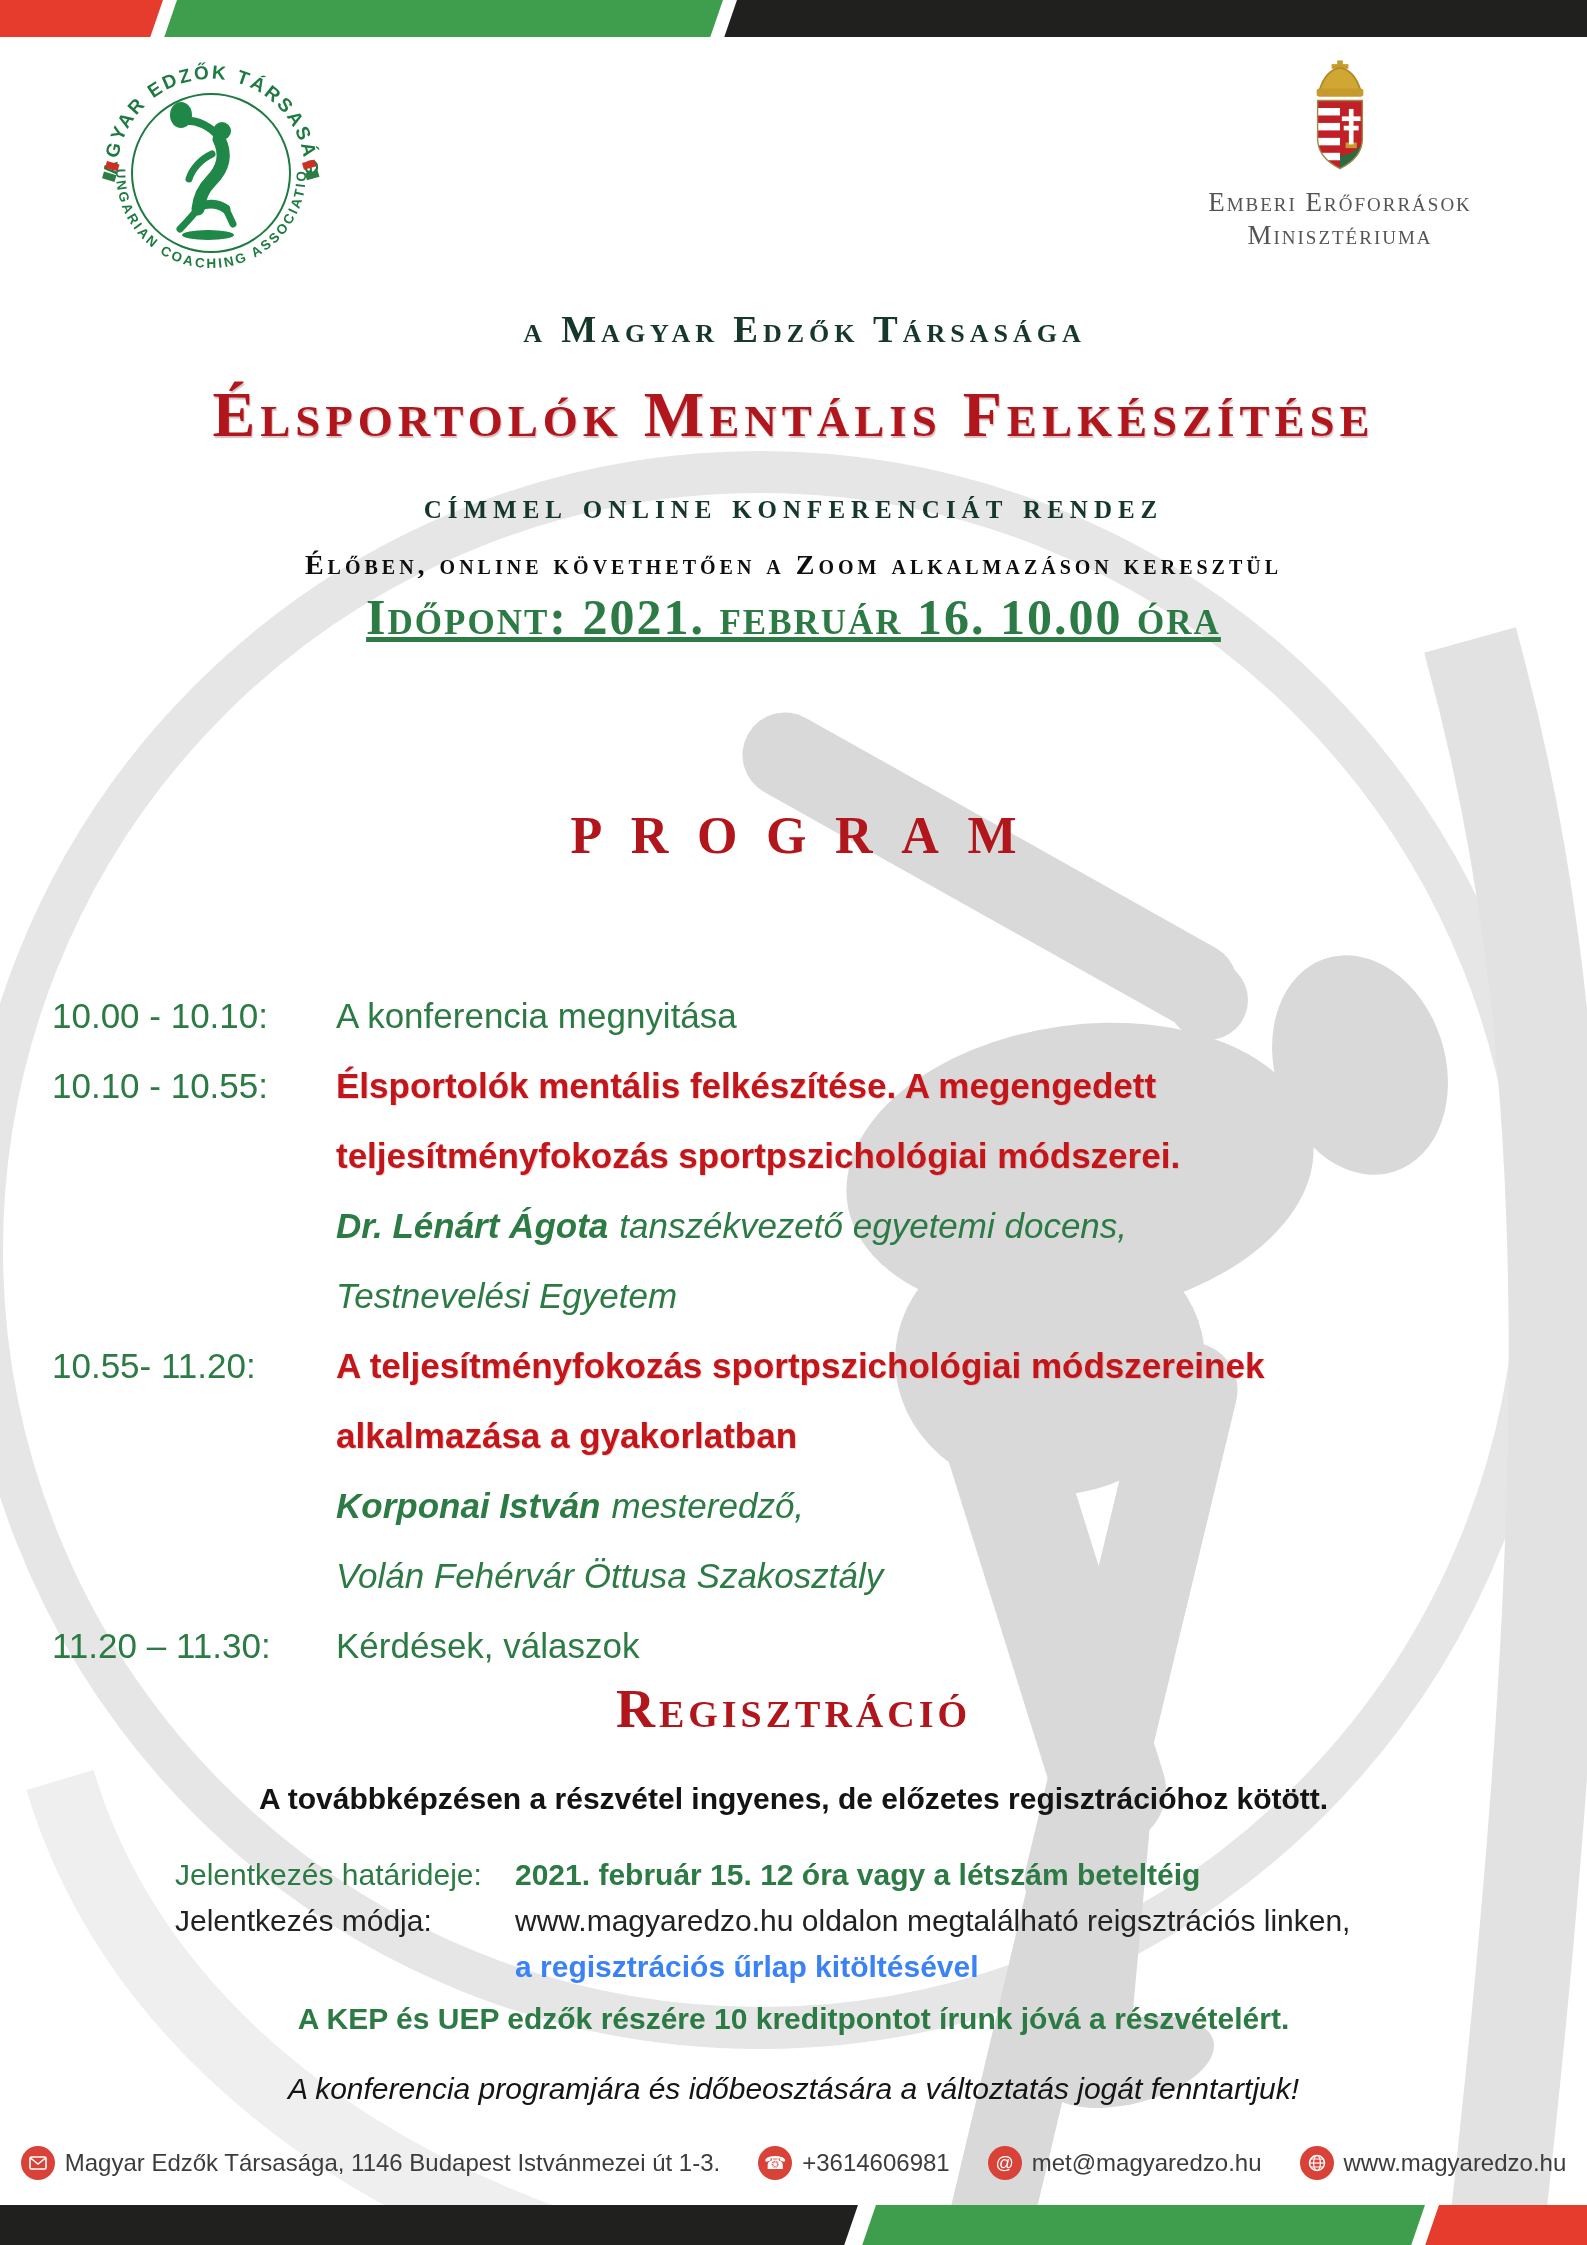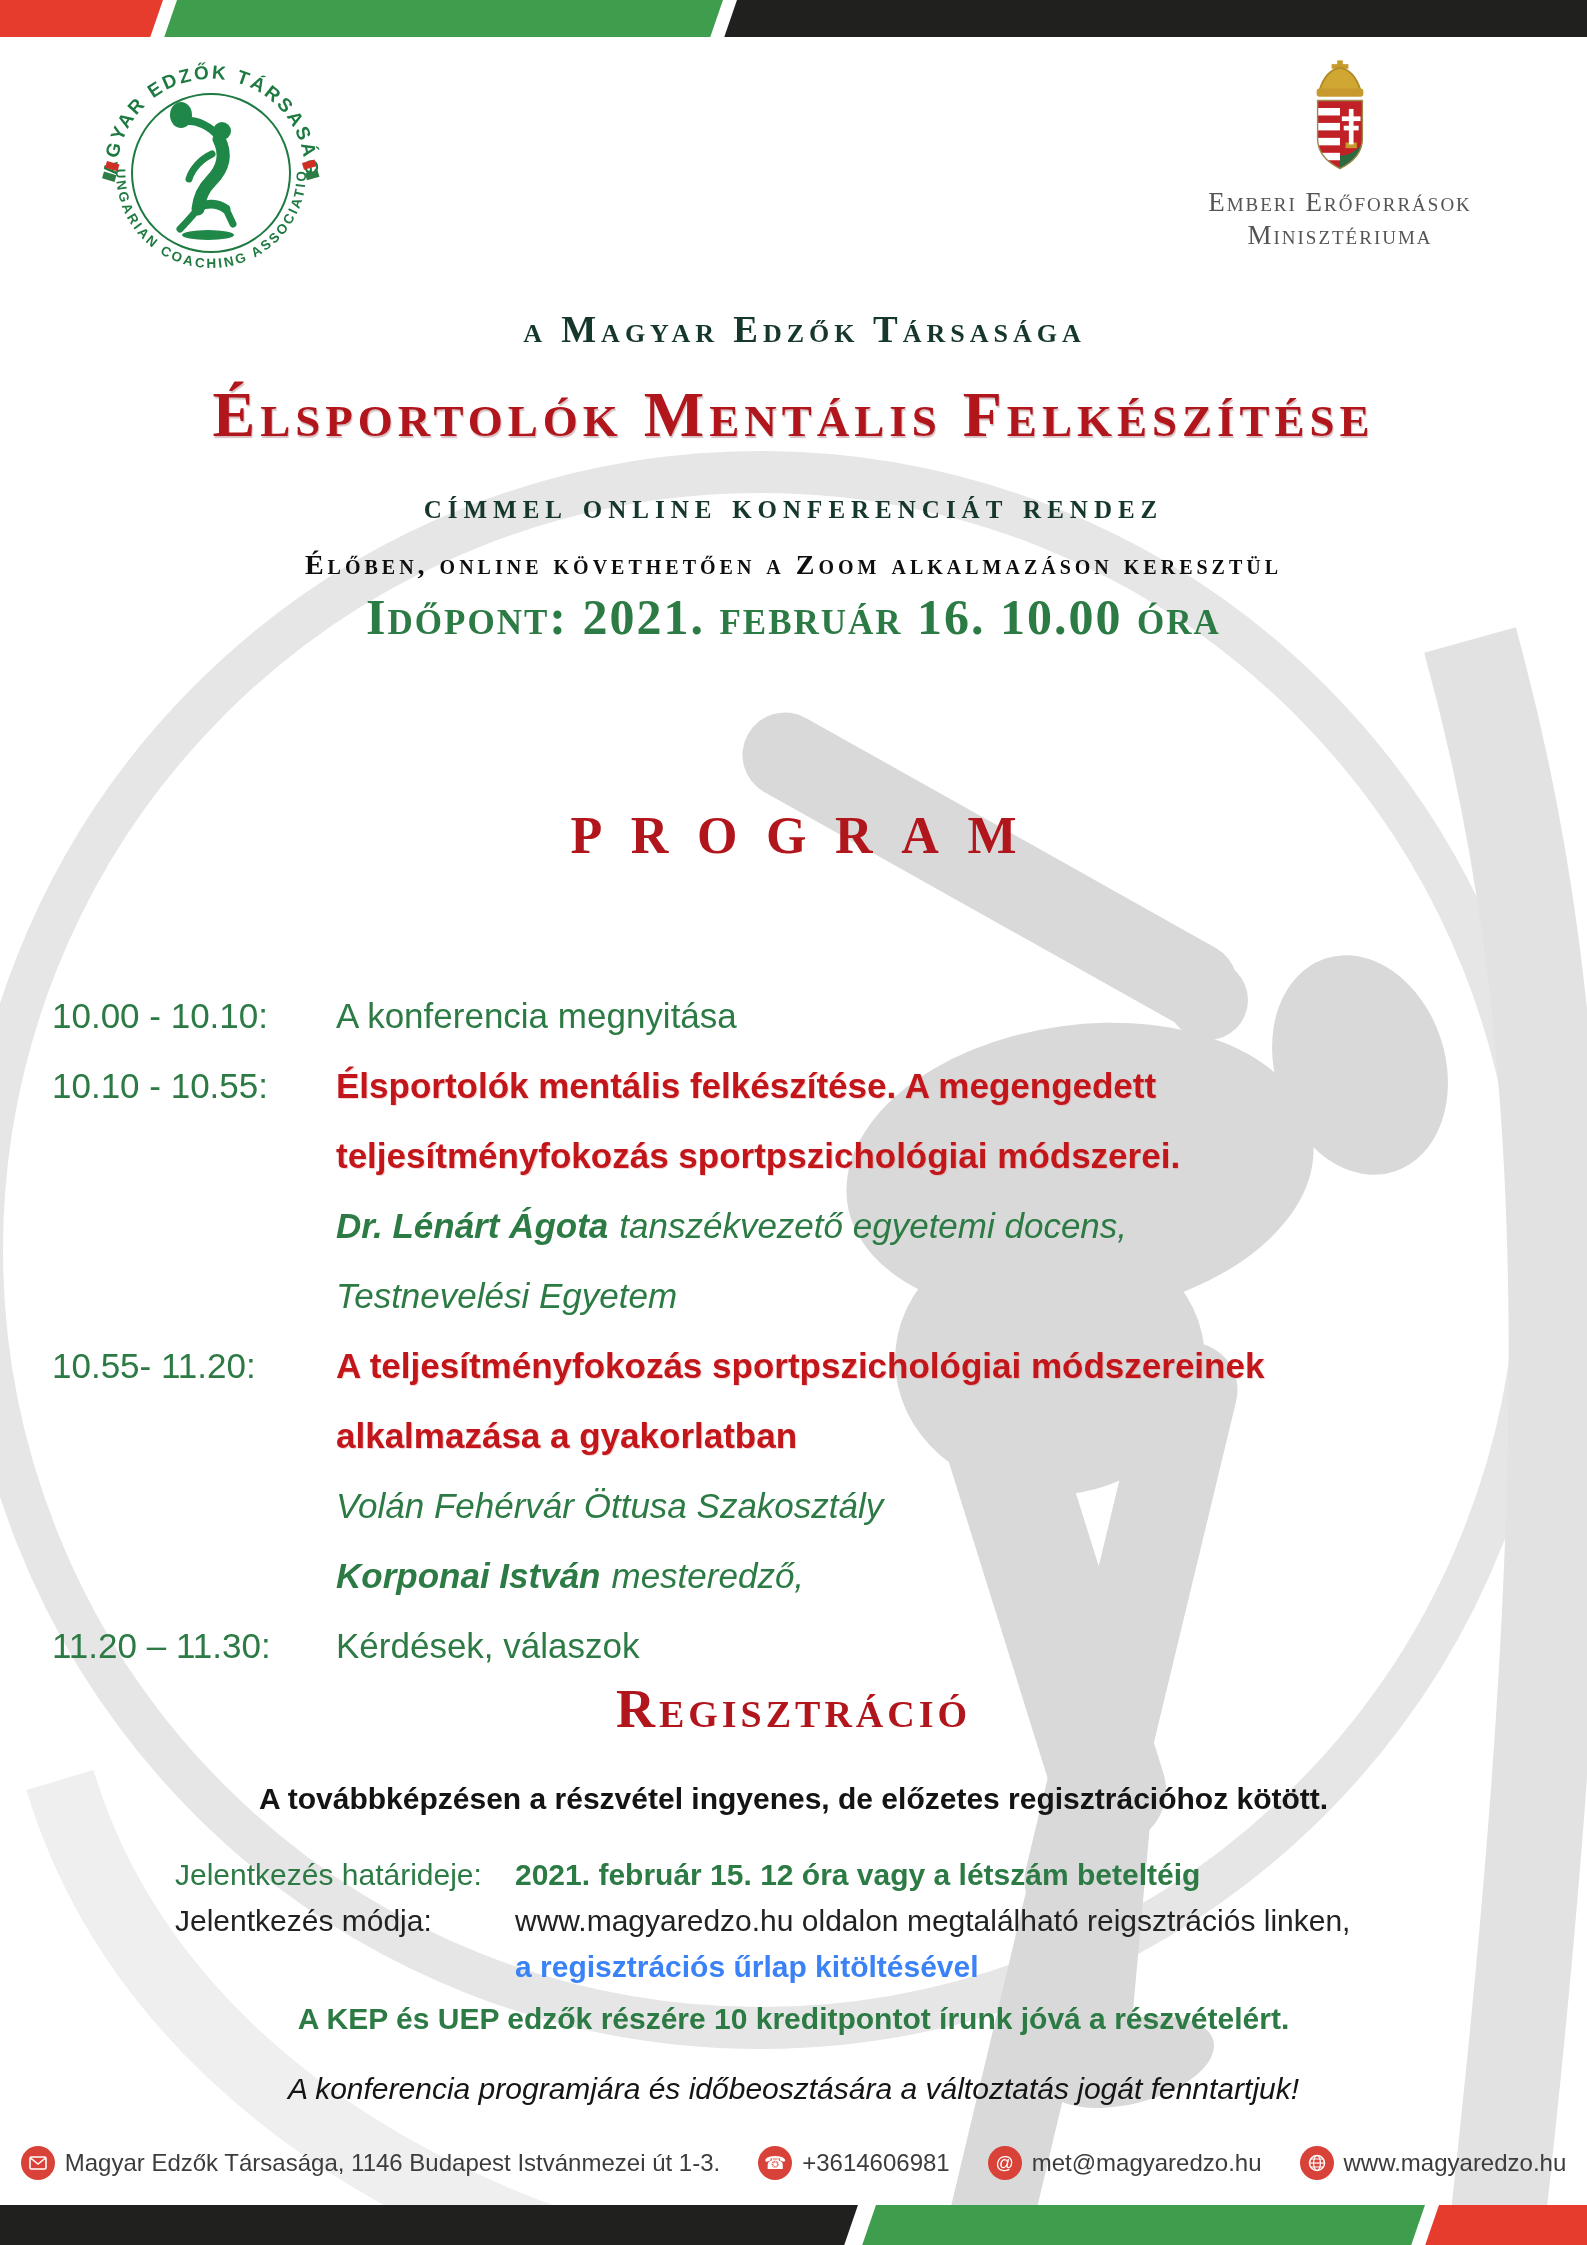--- a/index.html
+++ b/index.html
@@ -28,21 +28,21 @@
   .cline{position:absolute;left:0;width:100%;text-align:center;z-index:3;white-space:nowrap;}
   .t-pre{top:308px;font:700 37px "Liberation Serif",serif;font-variant:small-caps;
          color:#16382a;letter-spacing:5px;margin-left:11px;}
   .t-main{top:378px;font:700 64px "Liberation Serif",serif;font-variant:small-caps;
           color:#b2161d;letter-spacing:5px;text-shadow:1px 2px 1px rgba(90,0,10,.25);}
   .t-sub{top:487px;font:700 35px "Liberation Serif",serif;font-variant:small-caps;
          color:#16382a;letter-spacing:6px;}
   .t-live{top:549px;font:700 28px "Liberation Serif",serif;font-variant:small-caps;
           color:#0e0e0e;letter-spacing:4px;}
   .t-date{top:588px;font:700 50px "Liberation Serif",serif;font-variant:small-caps;
-          color:#2c7a44;letter-spacing:2px;}
+          color:#2c7a44;letter-spacing:2px;text-decoration:underline;}
   .p-head{top:806px;font:700 52px "Liberation Serif",serif;color:#b2161d;
           letter-spacing:.55em;text-indent:.55em;}
   
   #program{position:absolute;left:52px;right:30px;top:994px;z-index:3;}
   .prow{display:flex;align-items:flex-start;height:70px;font-size:35px;line-height:44px;}
   .ptime{flex:0 0 284px;color:#2c7a44;}
   .pred{color:#c2161a;font-weight:700;text-shadow:1px 1px 0 rgba(220,130,130,.35);}
   .pgrn{color:#2c7a44;}
   .pgi{color:#2c7a44;font-style:italic;}
   .pgbi{color:#2c7a44;font-style:italic;font-weight:700;}
@@ -195,26 +195,26 @@
     <div class="prow">
       <span class="ptime">10.55- 11.20:</span>
       <span class="pred">A teljesítményfokozás sportpszichológiai módszereinek</span>
     </div>
     <div class="prow">
       <span class="ptime"></span>
       <span class="pred">alkalmazása a gyakorlatban</span>
     </div>
     <div class="prow">
       <span class="ptime"></span>
-      <span class="pgi">Volán Fehérvár Öttusa Szakosztály</span>
-    </div>
-    <div class="prow">
-      <span class="ptime"></span>
       <span class="pgbi">Korponai István</span>
       <span class="pgi rest">mesteredző,</span>
+    </div>
+    <div class="prow">
+      <span class="ptime"></span>
+      <span class="pgi">Volán Fehérvár Öttusa Szakosztály</span>
     </div>
     <div class="prow">
       <span class="ptime">11.20 – 11.30:</span>
       <span class="pgrn">Kérdések, válaszok</span>
     </div>
   </div>
 
   <div class="cline r-head">Regisztráció</div>
   <div class="cline r-notice">A továbbképzésen a részvétel ingyenes, de előzetes regisztrációhoz kötött.</div>
 

